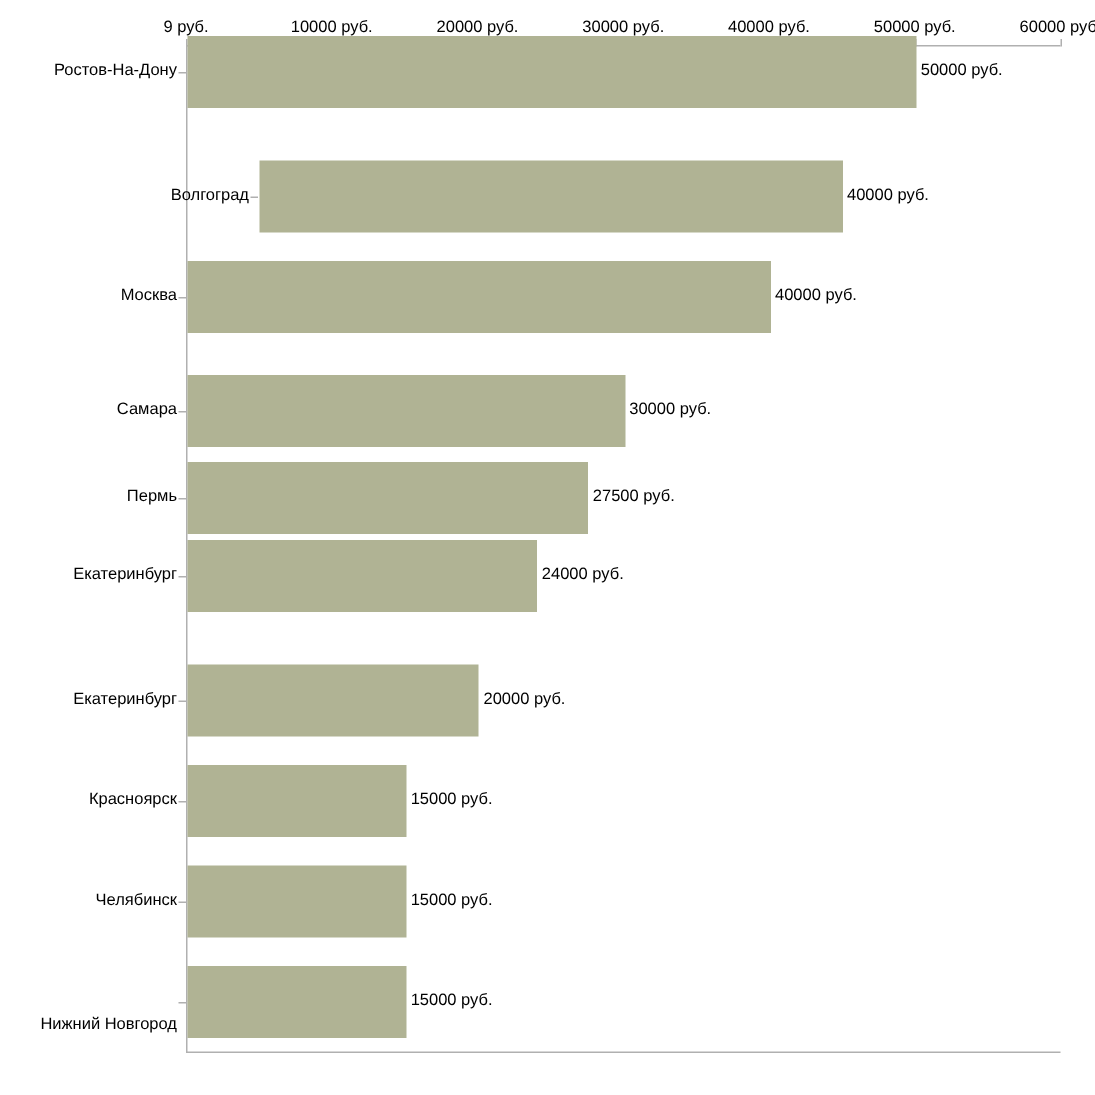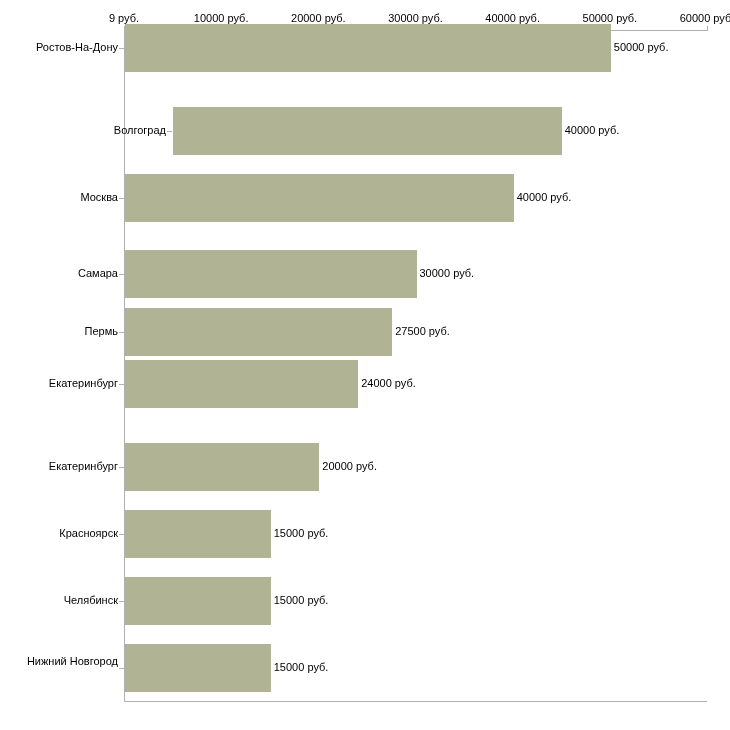--- a/index.html
+++ b/index.html
@@ -167,20 +167,20 @@
         <div class="bar" style="width: 145.75px; top: 9.6px; background: rgb(176, 179, 148);"></div>
         <div class="bar-value" style="left: 273.75px; top: 26.6px;">15000 руб.</div>
       </div>
       <div class="row" style="top: 567.6px; height: 67.2px;">
         <div class="cat-label-wrap" style="top: 26.6px; padding-right: 6px;">Челябинск</div>
         <div class="cat-tick" style="top: 33.6px;"></div>
         <div class="bar" style="width: 145.75px; top: 9.6px; background: rgb(176, 179, 148);"></div>
         <div class="bar-value" style="left: 273.75px; top: 26.6px;">15000 руб.</div>
       </div>
       <div class="row" style="top: 634.8px; height: 67.2px;">
-        <div class="cat-label-wrap" style="top: 20px; padding-right: 6px;">Нижний Новгород</div>
+        <div class="cat-label-wrap" style="top: 42px; padding-right: 6px;">Нижний Новгород</div>
         <div class="cat-tick" style="top: 33.6px;"></div>
         <div class="bar" style="width: 145.75px; top: 9.6px; background: rgb(176, 179, 148);"></div>
         <div class="bar-value" style="left: 273.75px; top: 26.6px;">15000 руб.</div>
       </div>
     </div>
 
 </div>
 
 </body></html>

